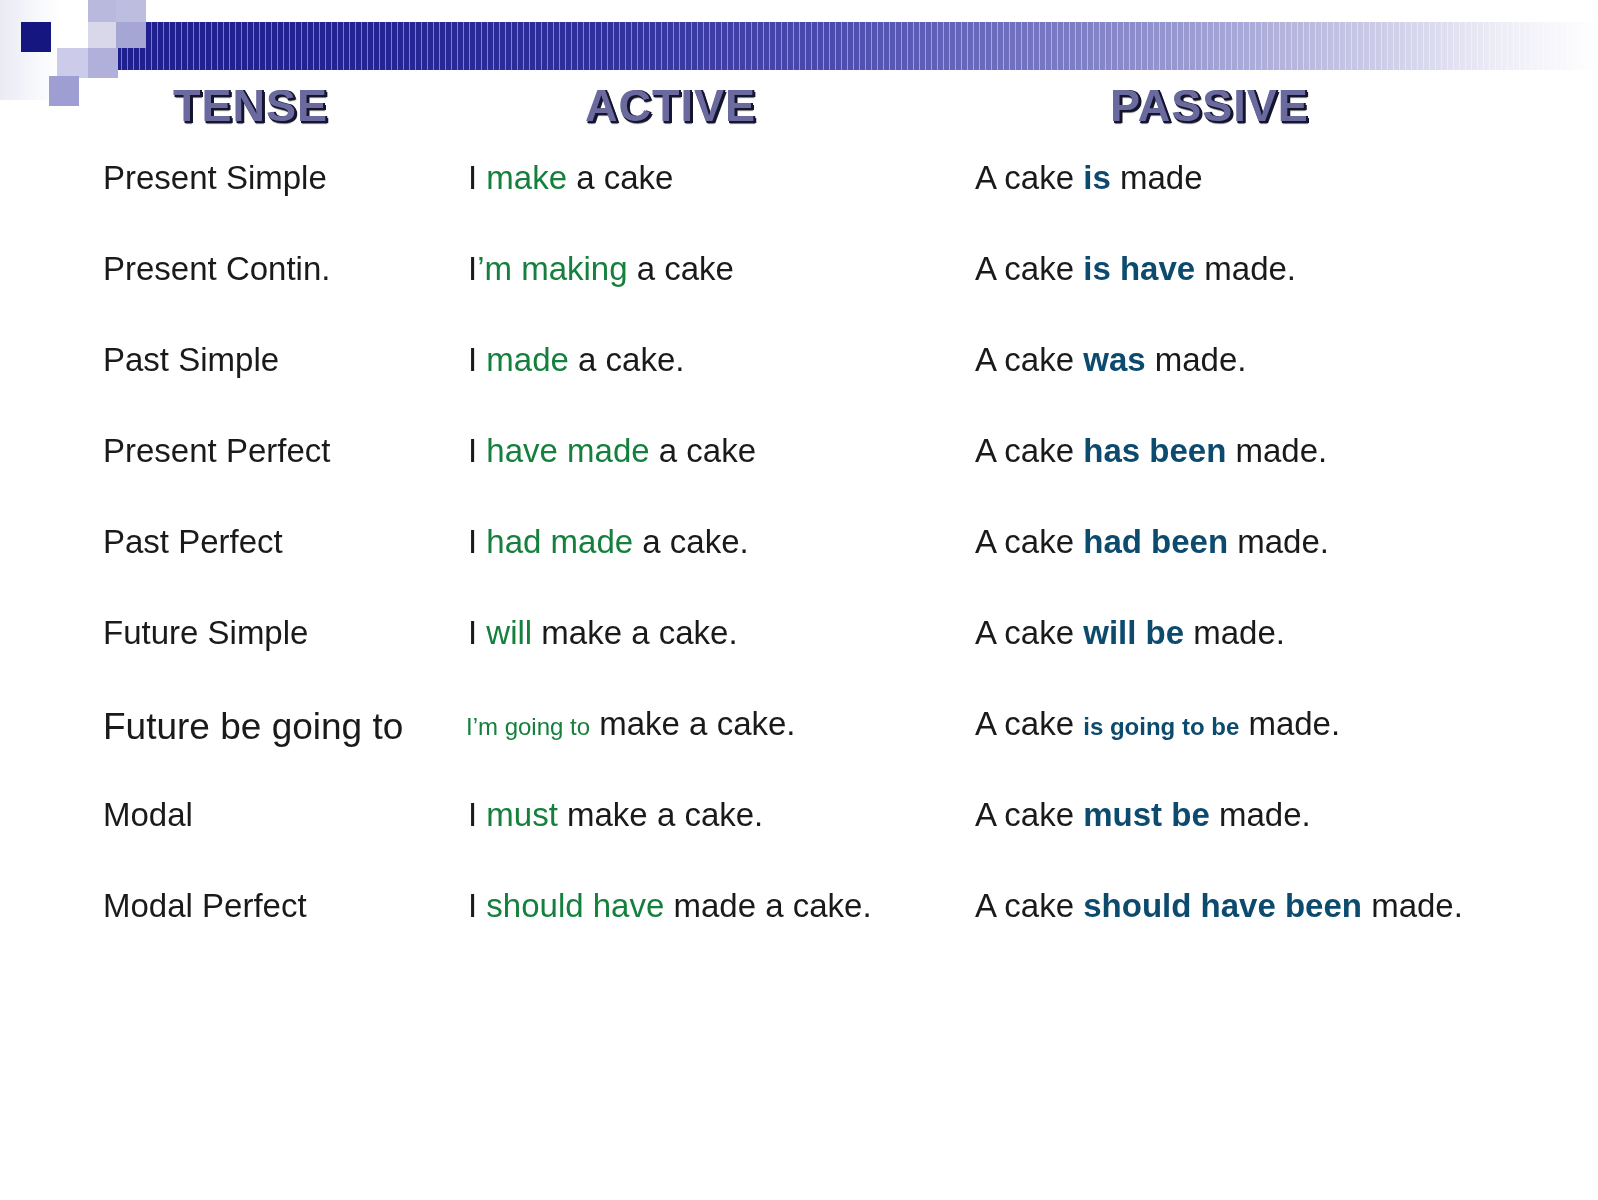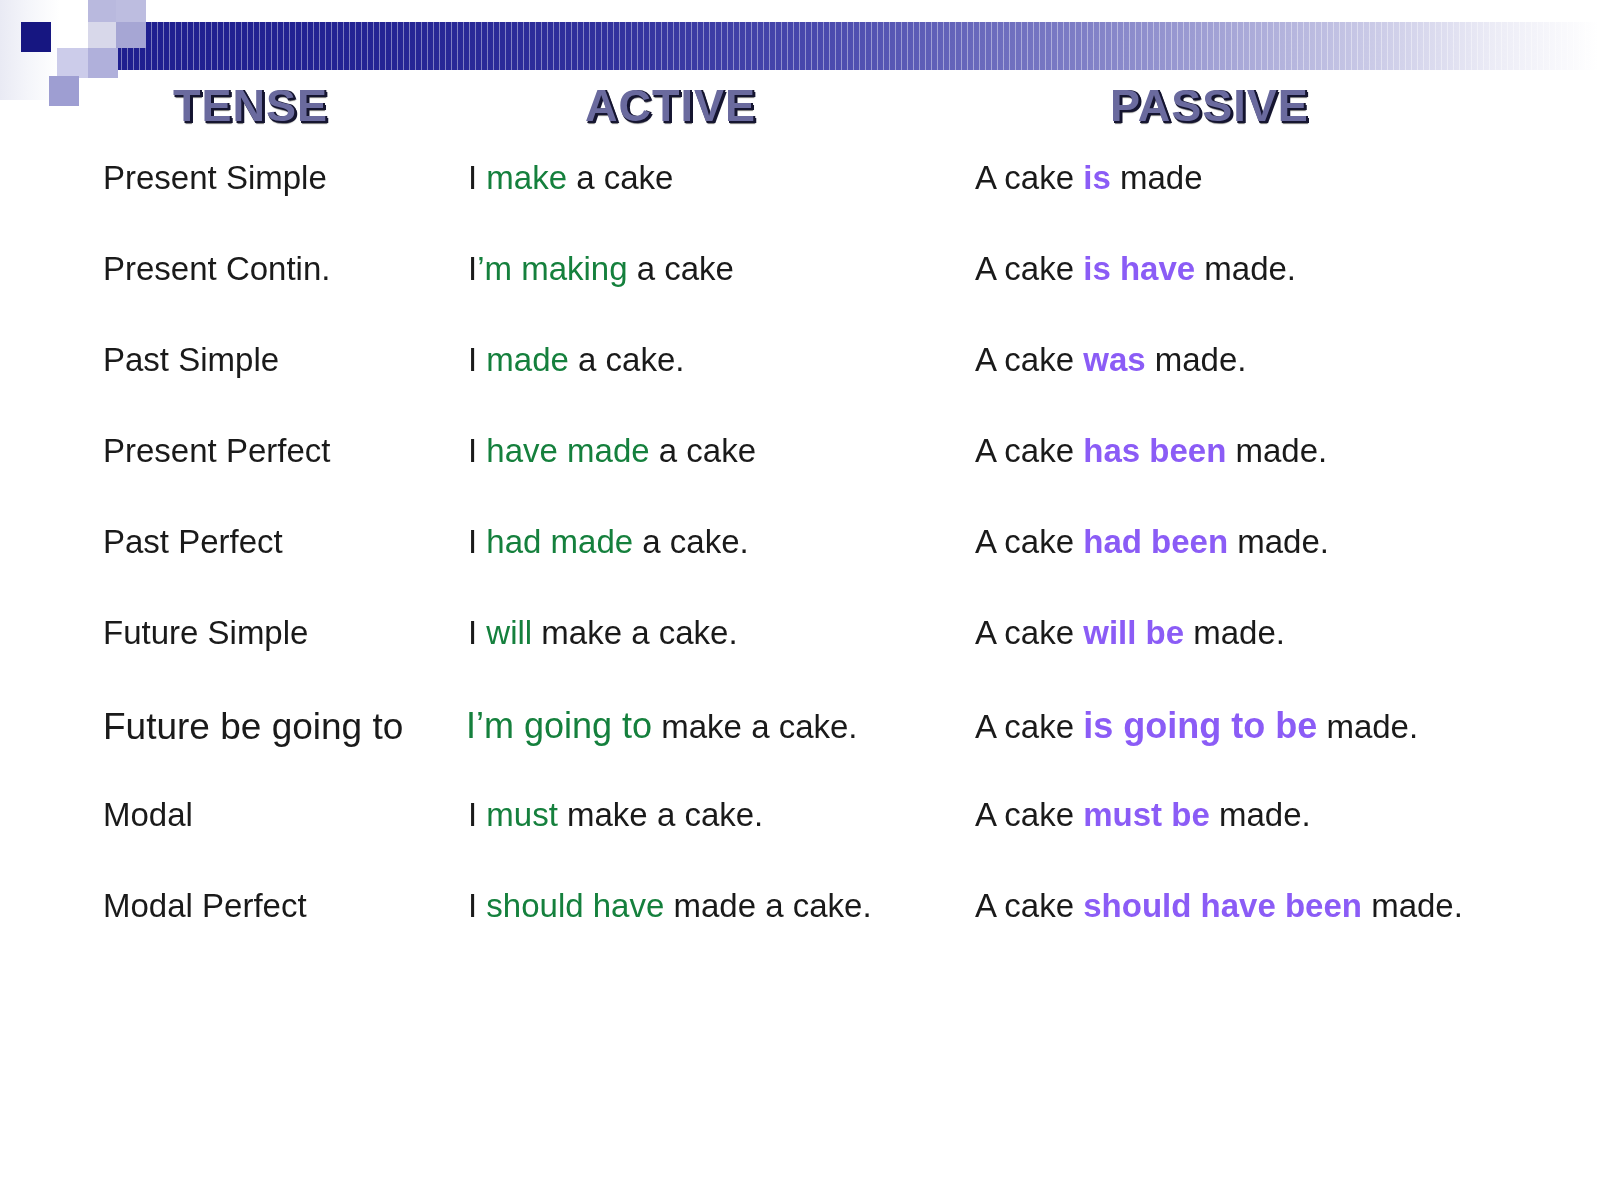--- a/index.html
+++ b/index.html
@@ -117,24 +117,24 @@
   .cell-passive{ left: 975px; width: 600px; }
 
   .cell-active.multi, .cell-passive.multi { white-space: normal; }
   .cell-tense.small { font-size: 37px; }
 
   .hl-red {
     color: #15803d;
     font-weight: normal;
   }
   .hl-green {
-    color: #8b5cf6;
+    color: #0c4a6e;
     font-weight: bold;
   }
-  .sz-lg { font-size: 36px; }
+  .sz-lg { font-size: 24px; }
   .plain { color: #1a1a1a; font-weight: normal; }
 </style>
 </head>
 <body>
 
 <div id="header-decoration">
   <div class="deco-fade-left"></div>
   <div class="deco-sq deco-sq-lav-tall"></div>
   <div class="deco-sq deco-bar"></div>
   <div class="deco-sq deco-sq-lav-f"></div>

